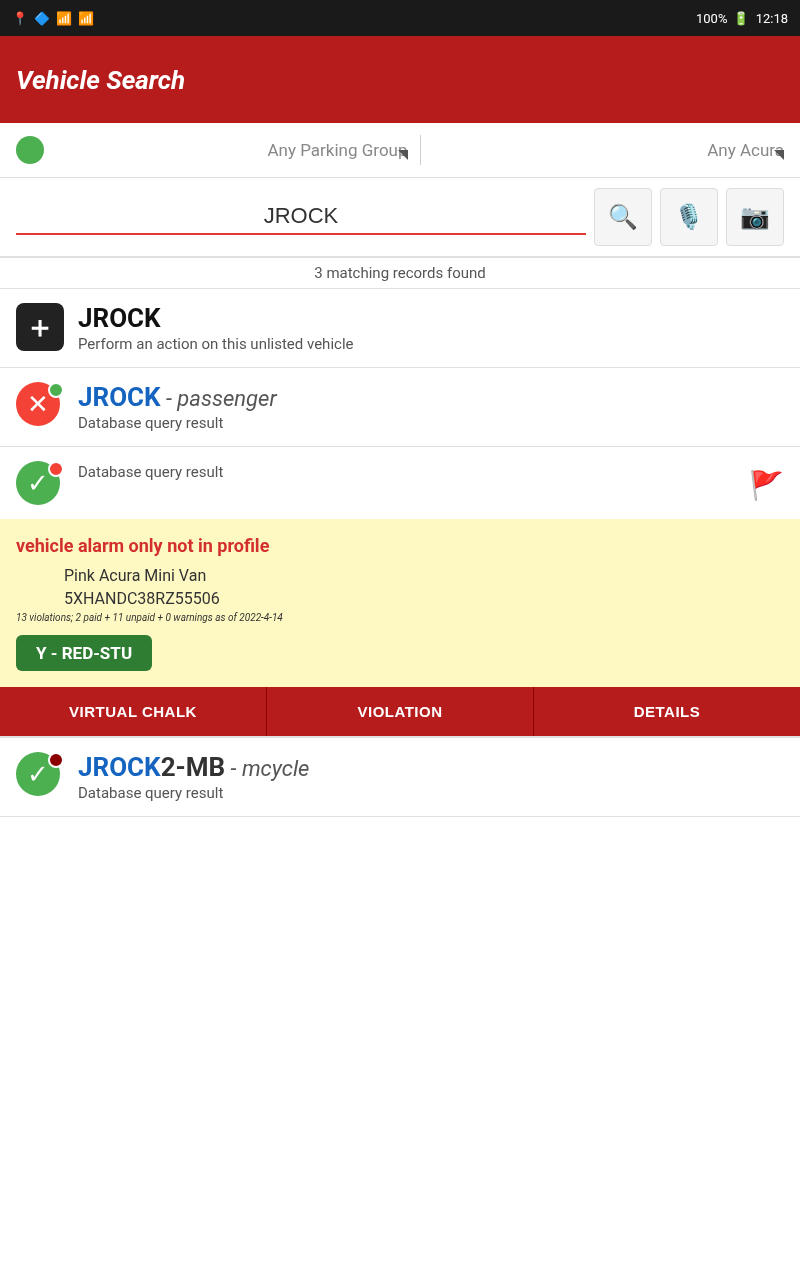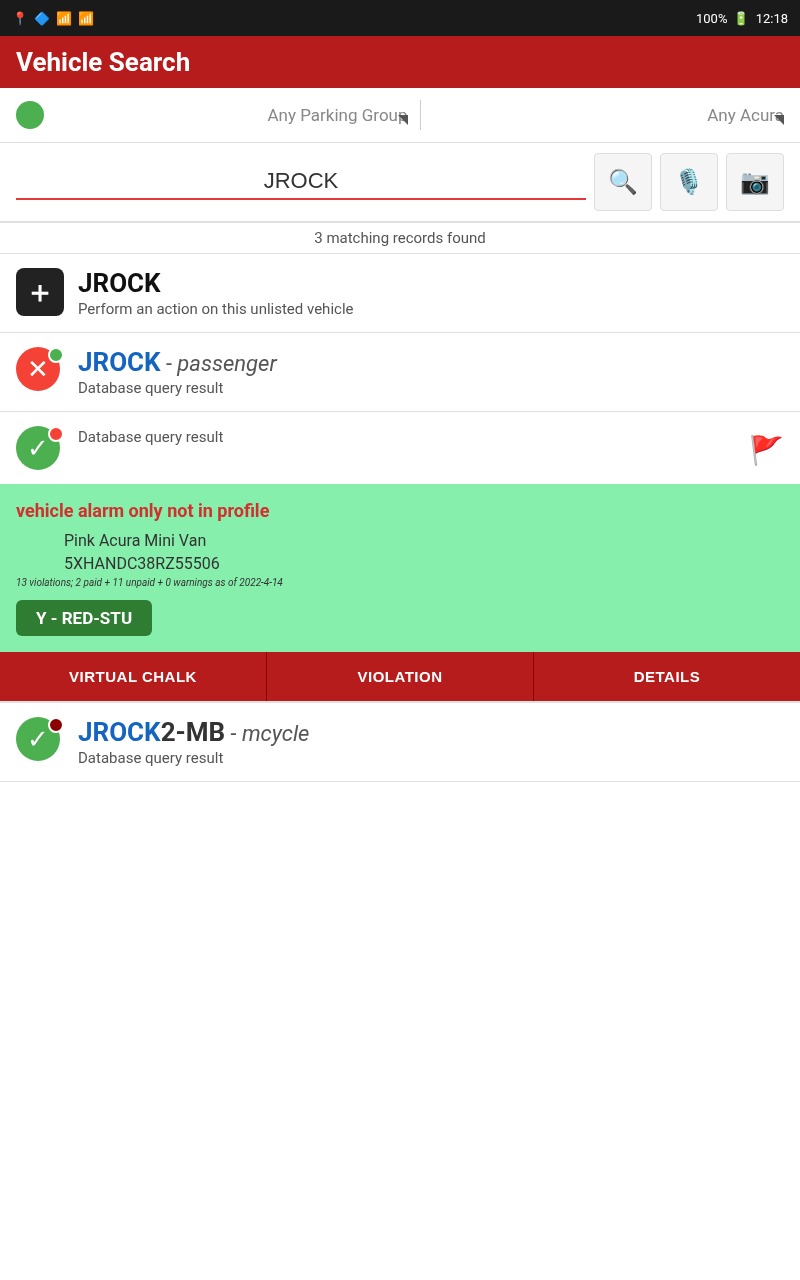--- a/index.html
+++ b/index.html
@@ -16,24 +16,25 @@
       padding: 0 12px;
       color: #fff;
       font-size: 13px;
     }
     .status-left { display: flex; align-items: center; gap: 6px; }
     .status-right { display: flex; align-items: center; gap: 6px; font-size: 13px; }
 
     
     .app-bar {
       background: #b71c1c;
-      height: 52px;
+      height: 87px;
       display: flex;
       align-items: center;
       padding: 0 16px;
+      font-style: italic;
     }
     .app-bar-title {
       color: #fff;
       font-size: 26px;
       font-weight: bold;
     }
 
     
     .filter-row {
       display: flex;
@@ -154,21 +155,21 @@
       color: #111;
     }
     .result-desc {
       font-size: 15px;
       color: #555;
       margin-top: 2px;
     }
 
     
     .alarm-panel {
-      background: #86efac;
+      background: #fef9c3;
       padding: 16px 16px 0 16px;
       border-bottom: 1px solid #e0e0e0;
     }
     .alarm-title {
       color: #d32f2f;
       font-weight: bold;
       font-size: 18px;
       margin-bottom: 10px;
     }
     .alarm-detail {

